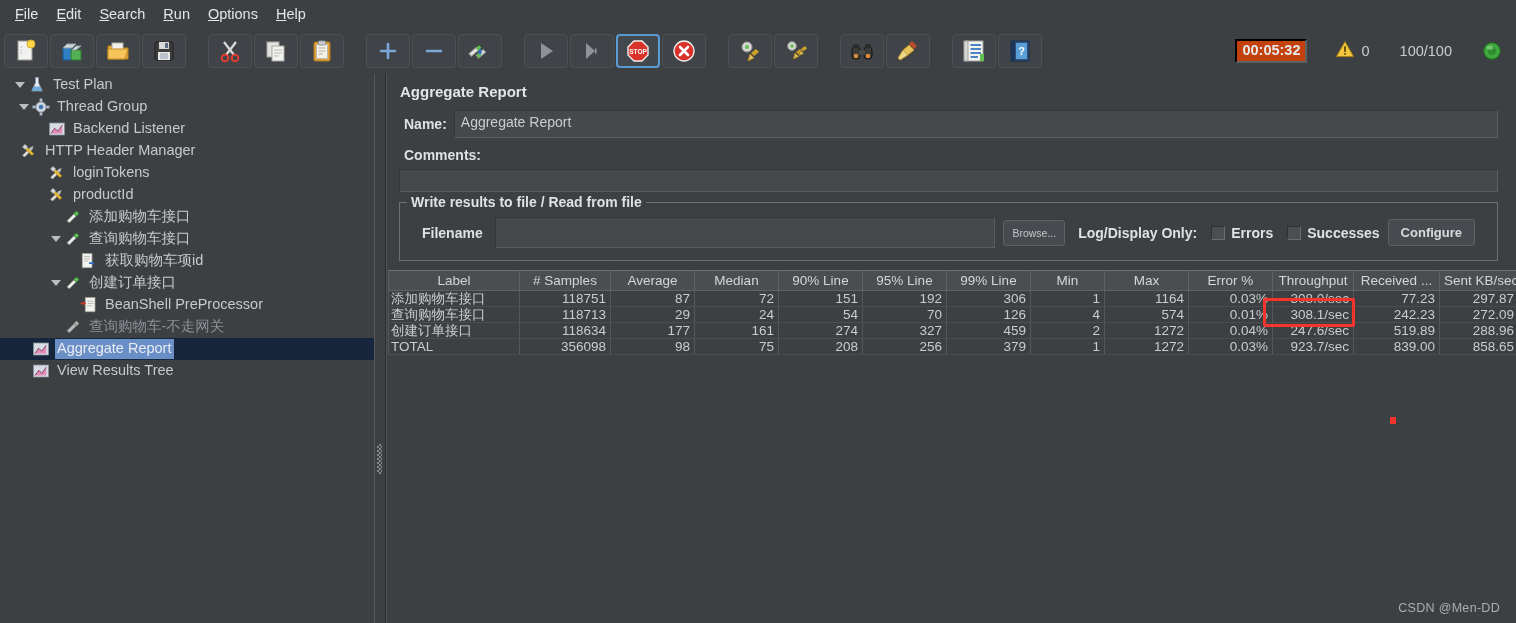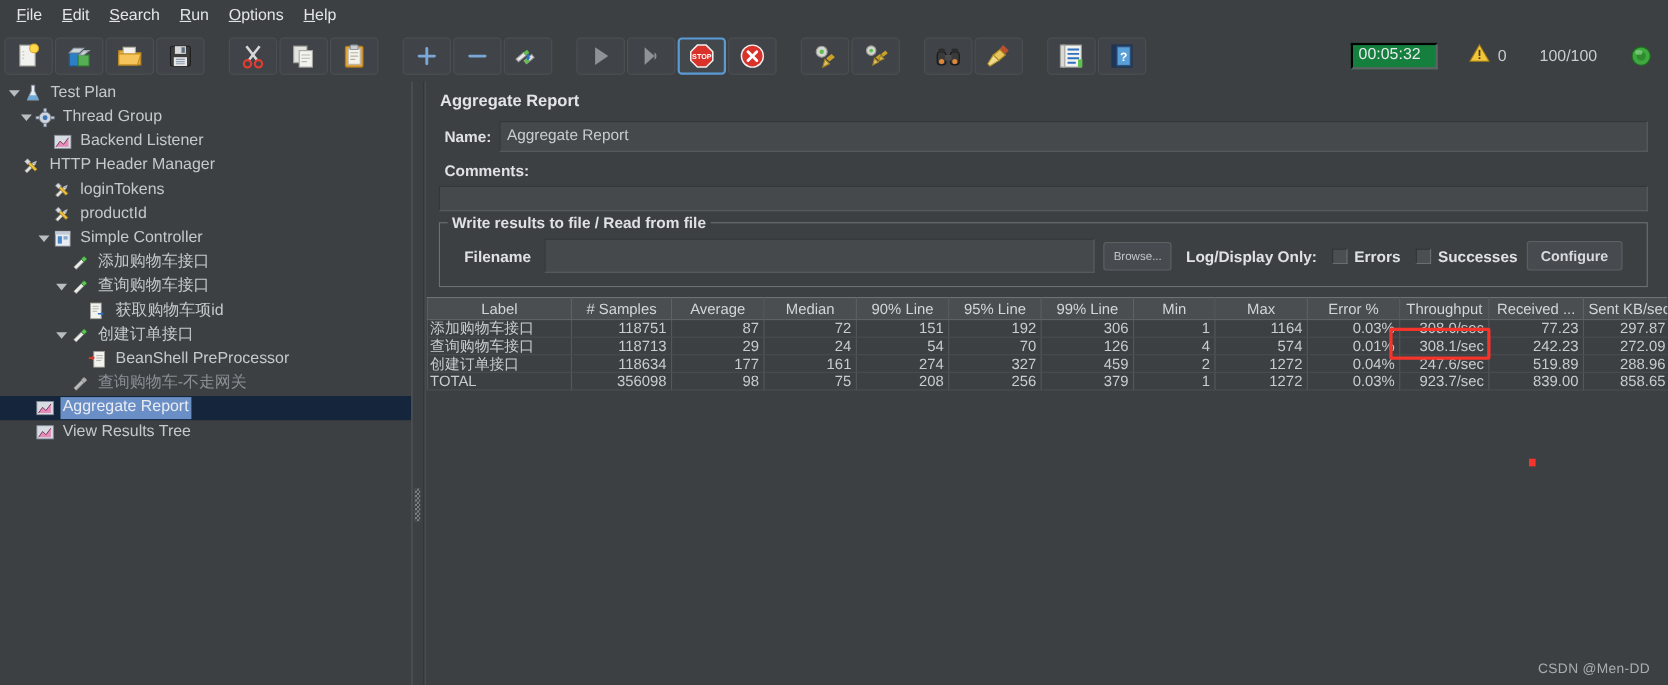--- a/index.html
+++ b/index.html
@@ -65,25 +65,26 @@
 
   
   #tb-status {
     position: absolute;
     right: 14px; top: 0; height: 46px;
     display: flex; align-items: center; gap: 0px;
   }
   #timer {
     border: 2px inset #8a8f93;
     border-color: #2c2f31 #5d6265 #5d6265 #2c2f31;
-    background: #15803d;
+    background: #c2410c;
     color: #e8eaed;
     font-size: 14.5px;
-    padding: 2px 13px 3px 5px;
+    padding: 2px 4px 3px 5px;
     line-height: 15px;
+    font-weight: bold;
   }
   #warn-wrap { display:flex; align-items:center; margin-left: 28px; gap: 7px; }
   #warn-count { font-size: 14.5px; color: #c8ccd0; }
   #thread-count { font-size: 14.5px; color: #c8ccd0; margin-left: 30px; }
   #run-indicator { margin-left: 30px; width: 20px; height: 20px; }
 
   
   #main {
     position: absolute;
     top: 74px; left: 0; right: 0; bottom: 0;
@@ -609,21 +610,21 @@
           <ellipse cx="9.5" cy="8" rx="4" ry="2.6" fill="#8fd98f" opacity=".65"></ellipse>
         </svg>
     </span>
   </div>
 </div>
 
 <div id="main">
 
   <div id="treepanel">
 
-    <div class="tnode" style="padding-left:5px">
+    <div class="tnode" style="padding-left:12px">
       <span class="toggle open"></span>
       <span class="tico">
         <svg width="18" height="18" viewBox="0 0 24 24">
             <path d="M10 2h4v7l5 11H5l5-11z" fill="#e7edf5" stroke="#8b93a0" stroke-width="1.2"></path>
             <path d="M7.5 14h9l2.5 6H5z" fill="#5a9fd4" opacity=".85"></path>
           </svg>
       </span>
       <span class="tlabel">Test Plan</span>
     </div>
 
@@ -697,32 +698,20 @@
             <g transform="rotate(45 12 12)">
               <rect x="6" y="10.3" width="13" height="3.2" fill="#f0c03a" stroke="#a8861f"></rect>
               <rect x="2" y="9.5" width="5" height="4.8" fill="#d9dde2" stroke="#8d939b"></rect>
             </g>
           </svg>
       </span>
       <span class="tlabel">productId</span>
     </div>
 
 
-    <div class="tnode" style="padding-left:32px">
-      <span class="toggle open"></span>
-      <span class="tico">
-        <svg width="18" height="18" viewBox="0 0 24 24">
-            <rect x="3" y="3" width="18" height="18" fill="#e9edf2" stroke="#8a929d"></rect>
-            <rect x="3" y="3" width="18" height="4" fill="#c3ccd6"></rect>
-            <rect x="6" y="9" width="5" height="9" fill="#4a86c8"></rect>
-            <rect x="13" y="9" width="5" height="4" fill="#86a9d0"></rect>
-          </svg>
-      </span>
-      <span class="tlabel">Simple Controller</span>
-    </div>
 
     <div class="tnode" style="padding-left:64px">
       <span class="tico">
         <svg width="18" height="18" viewBox="0 0 24 24">
             <g transform="rotate(-45 12 12)">
               <rect x="3" y="10" width="13" height="4" fill="#eceee9" stroke="#9a9e99"></rect>
               <rect x="16" y="9.5" width="5" height="5" rx="1" fill="#62c45a" stroke="#2f7a2f"></rect>
             </g>
           </svg>
       </span>

